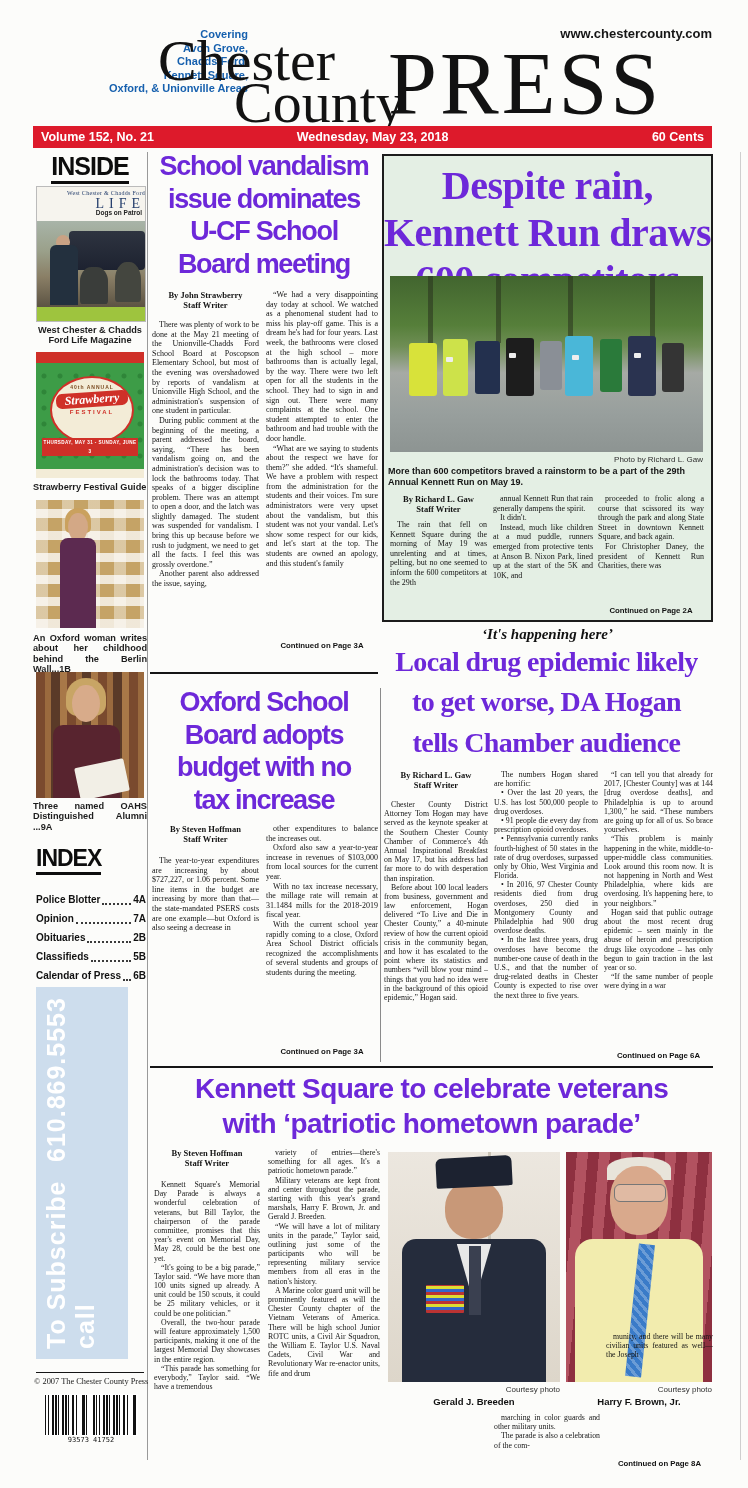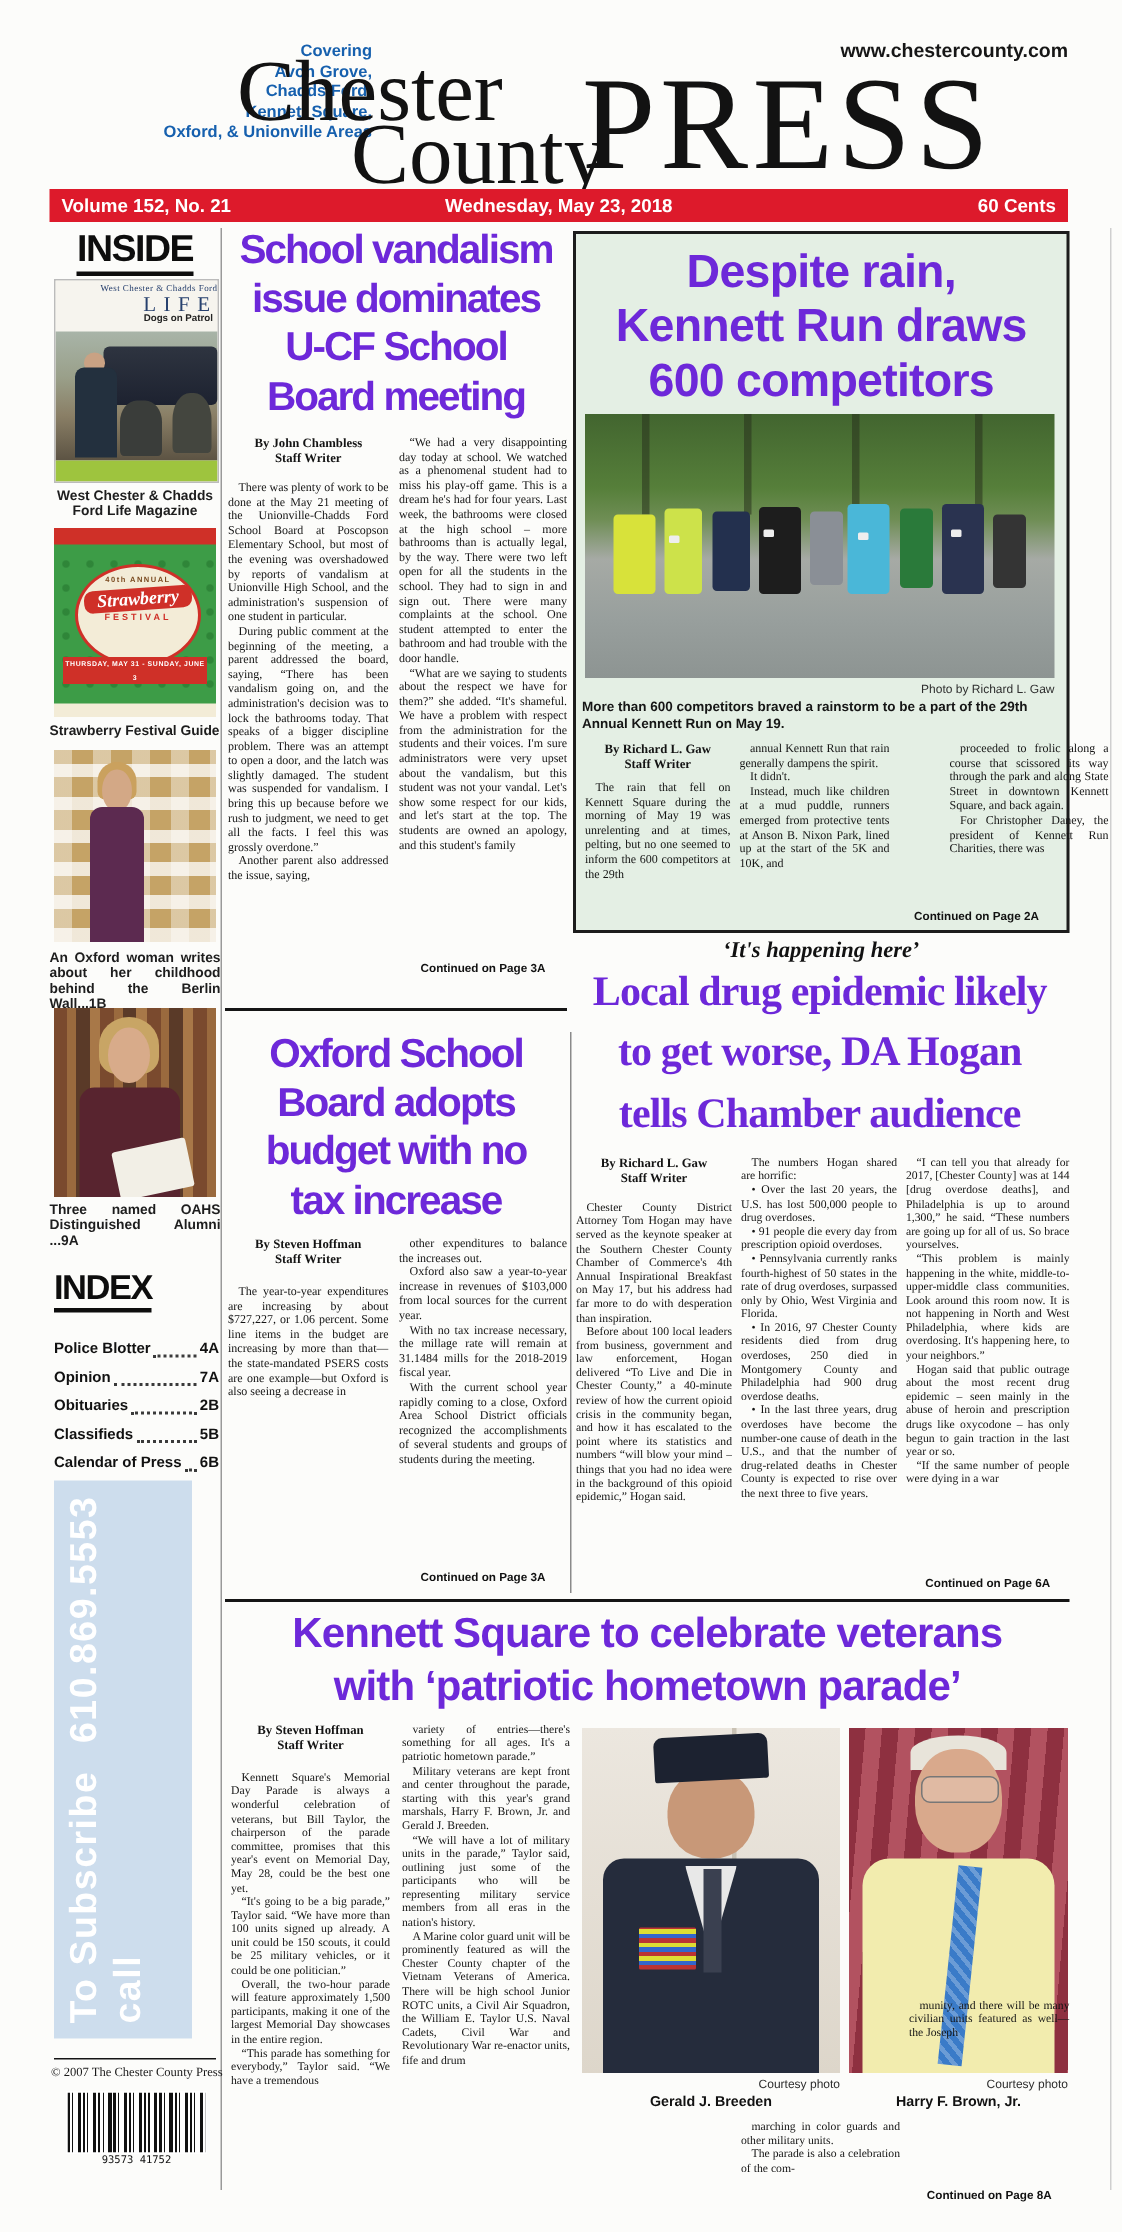--- a/index.html
+++ b/index.html
@@ -26,21 +26,21 @@
   
   .body{font:8px/1.2 "Liberation Serif",serif;text-align:justify;overflow:hidden;}
   .body p{margin:0;text-indent:7px;}
   .body-sm{font-size:7.8px;line-height:1.18;}
   .byline{font:bold 8.5px/1.2 "Liberation Serif",serif;text-align:center;}
   .byline p{margin:0;text-indent:0;}
   .continued{font:bold 7.8px "Liberation Sans",sans-serif;text-align:center;color:#111;}
   .hl{font-family:"Liberation Sans",sans-serif;font-weight:bold;text-align:center;color:#6d28d9;}
   .hl p{margin:0;white-space:nowrap;}
   .hl-cond{font-size:27px;line-height:1.21;letter-spacing:-1.3px;}
-  .hl-serif{font-family:Liberation Sans, sans-serif;font-size:31px;line-height:1.17;letter-spacing:-0.5px;}
+  .hl-serif{font-family:Liberation Serif, serif;font-size:40px;line-height:1.17;letter-spacing:-0.5px;}
   .hl-hogan{font-family:"Liberation Serif",serif;font-size:28px;line-height:1.44;letter-spacing:-0.6px;}
   .hl-parade{font-size:28px;line-height:1.24;letter-spacing:-0.6px;}
   .kicker{font:bold italic 15px "Liberation Serif",serif;text-align:center;color:#111;}
   .cap{font:bold 9.2px/1.14 "Liberation Sans",sans-serif;text-align:justify;color:#1d1d1d;}
   .credit{font:8px "Liberation Sans",sans-serif;text-align:right;color:#2e2e2e;}
   .kcap{font:bold 9px/1.2 "Liberation Sans",sans-serif;color:#151515;text-align:left;}
   .pcap{font:bold 9.5px "Liberation Sans",sans-serif;text-align:center;color:#111;}
 
   
   .bigtitle{font:bold 25px "Liberation Sans",sans-serif;letter-spacing:-1px;color:#0d0d0d;
@@ -248,21 +248,21 @@
     <div class="bc-digits">93573 41752</div>
   </div>
 
   <div class="abs hl hl-cond" style="left:150px;top:150px;width:228px;">
       <p>School vandalism</p>
       <p>issue dominates</p>
       <p>U-CF School</p>
       <p>Board meeting</p>
     </div>
   <div class="abs byline" style="left:152px;top:290px;width:107px;">
-      <p>By John Chambless</p>
+      <p>By John Strawberry</p>
       <p>Staff Writer</p>
     </div>
   <div class="abs body" style="left:152px;top:320px;width:107px;height:330px;">
       <p>There was plenty of work to be done at the May 21 meeting of the Unionville-Chadds Ford School Board at Poscopson Elementary School, but most of the evening was overshadowed by reports of vandalism at Unionville High School, and the administration's suspension of one student in particular.</p>
       <p>During public comment at the beginning of the meeting, a parent addressed the board, saying, “There has been vandalism going on, and the administration's decision was to lock the bathrooms today. That speaks of a bigger discipline problem. There was an attempt to open a door, and the latch was slightly damaged. The student was suspended for vandalism. I bring this up because before we rush to judgment, we need to get all the facts. I feel this was grossly overdone.”</p>
       <p>Another parent also addressed the issue, saying,</p>
     </div>
   <div class="abs body" style="left:266px;top:290px;width:112px;height:349px;">
       <p>“We had a very disappointing day today at school. We watched as a phenomenal student had to miss his play-off game. This is a dream he's had for four years. Last week, the bathrooms were closed at the high school – more bathrooms than is actually legal, by the way. There were two left open for all the students in the school. They had to sign in and sign out. There were many complaints at the school. One student attempted to enter the bathroom and had trouble with the door handle.</p>
       <p>“What are we saying to students about the respect we have for them?” she added. “It's shameful. We have a problem with respect from the administration for the students and their voices. I'm sure administrators were very upset about the vandalism, but this student was not your vandal. Let's show some respect for our kids, and let's start at the top. The students are owned an apology, and this student's family</p>
@@ -323,21 +323,21 @@
       <p>Staff Writer</p>
     </div>
   <div class="abs body" style="left:390px;top:520px;width:97px;height:92px;">
       <p>The rain that fell on Kennett Square during the morning of May 19 was unrelenting and at times, pelting, but no one seemed to inform the 600 competitors at the 29th</p>
     </div>
   <div class="abs body" style="left:493px;top:494px;width:100px;height:118px;">
       <p>annual Kennett Run that rain generally dampens the spirit.</p>
       <p>It didn't.</p>
       <p>Instead, much like children at a mud puddle, runners emerged from protective tents at Anson B. Nixon Park, lined up at the start of the 5K and 10K, and</p>
     </div>
-  <div class="abs body" style="left:598px;top:494px;width:106px;height:112px;margin-left:35px;">
+  <div class="abs body" style="left:598px;top:494px;width:106px;height:112px;">
       <p>proceeded to frolic along a course that scissored its way through the park and along State Street in downtown Kennett Square, and back again.</p>
       <p>For Christopher Daney, the president of Kennett Run Charities, there was</p>
     </div>
   <div class="abs continued" style="left:598px;top:606px;width:106px;">Continued on Page 2A</div>
 
   <div class="abs kicker" style="left:382px;top:626px;width:331px;">‘It's happening here’</div>
   <div class="abs hl hl-hogan" style="left:378px;top:642px;width:337px;">
       <p>Local drug epidemic likely</p>
       <p>to get worse, DA Hogan</p>
       <p>tells Chamber audience</p>

